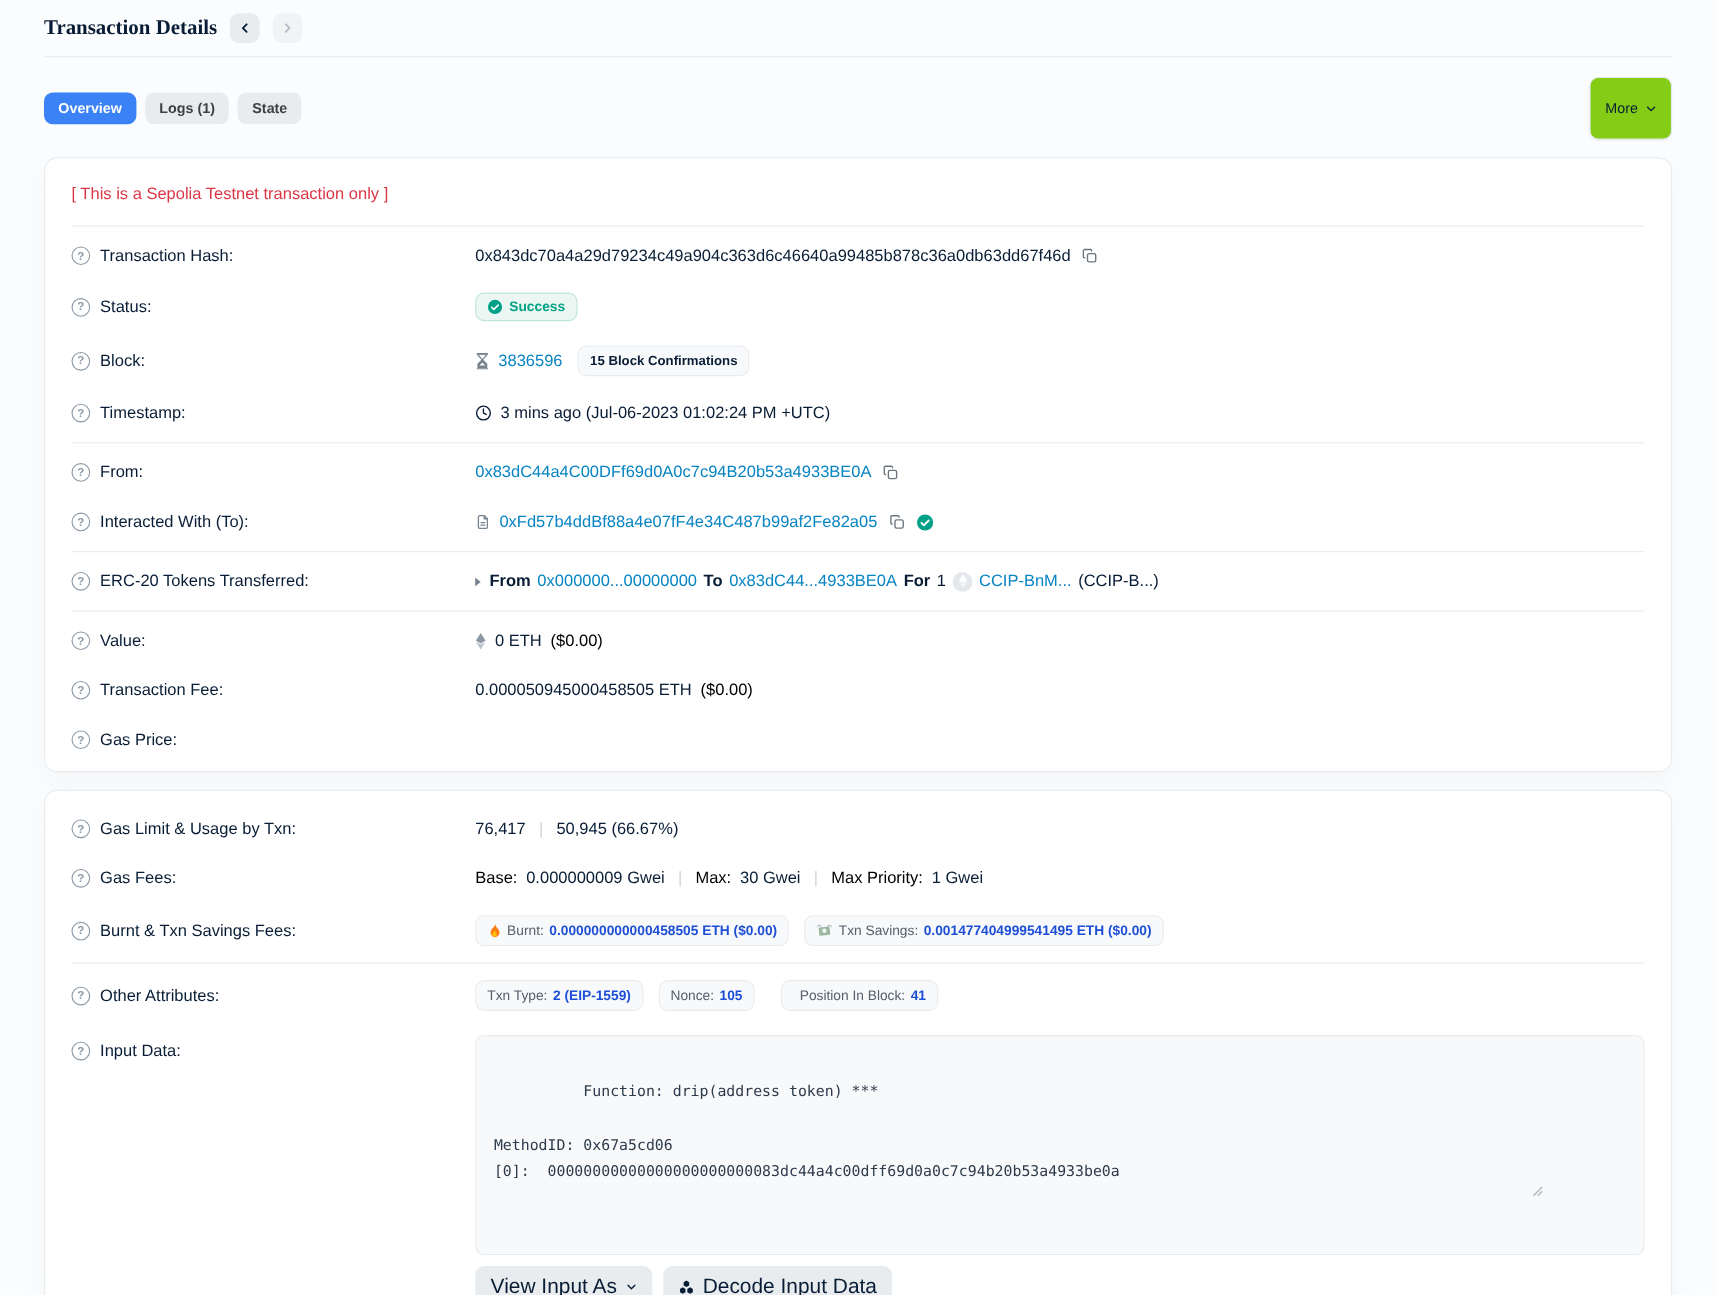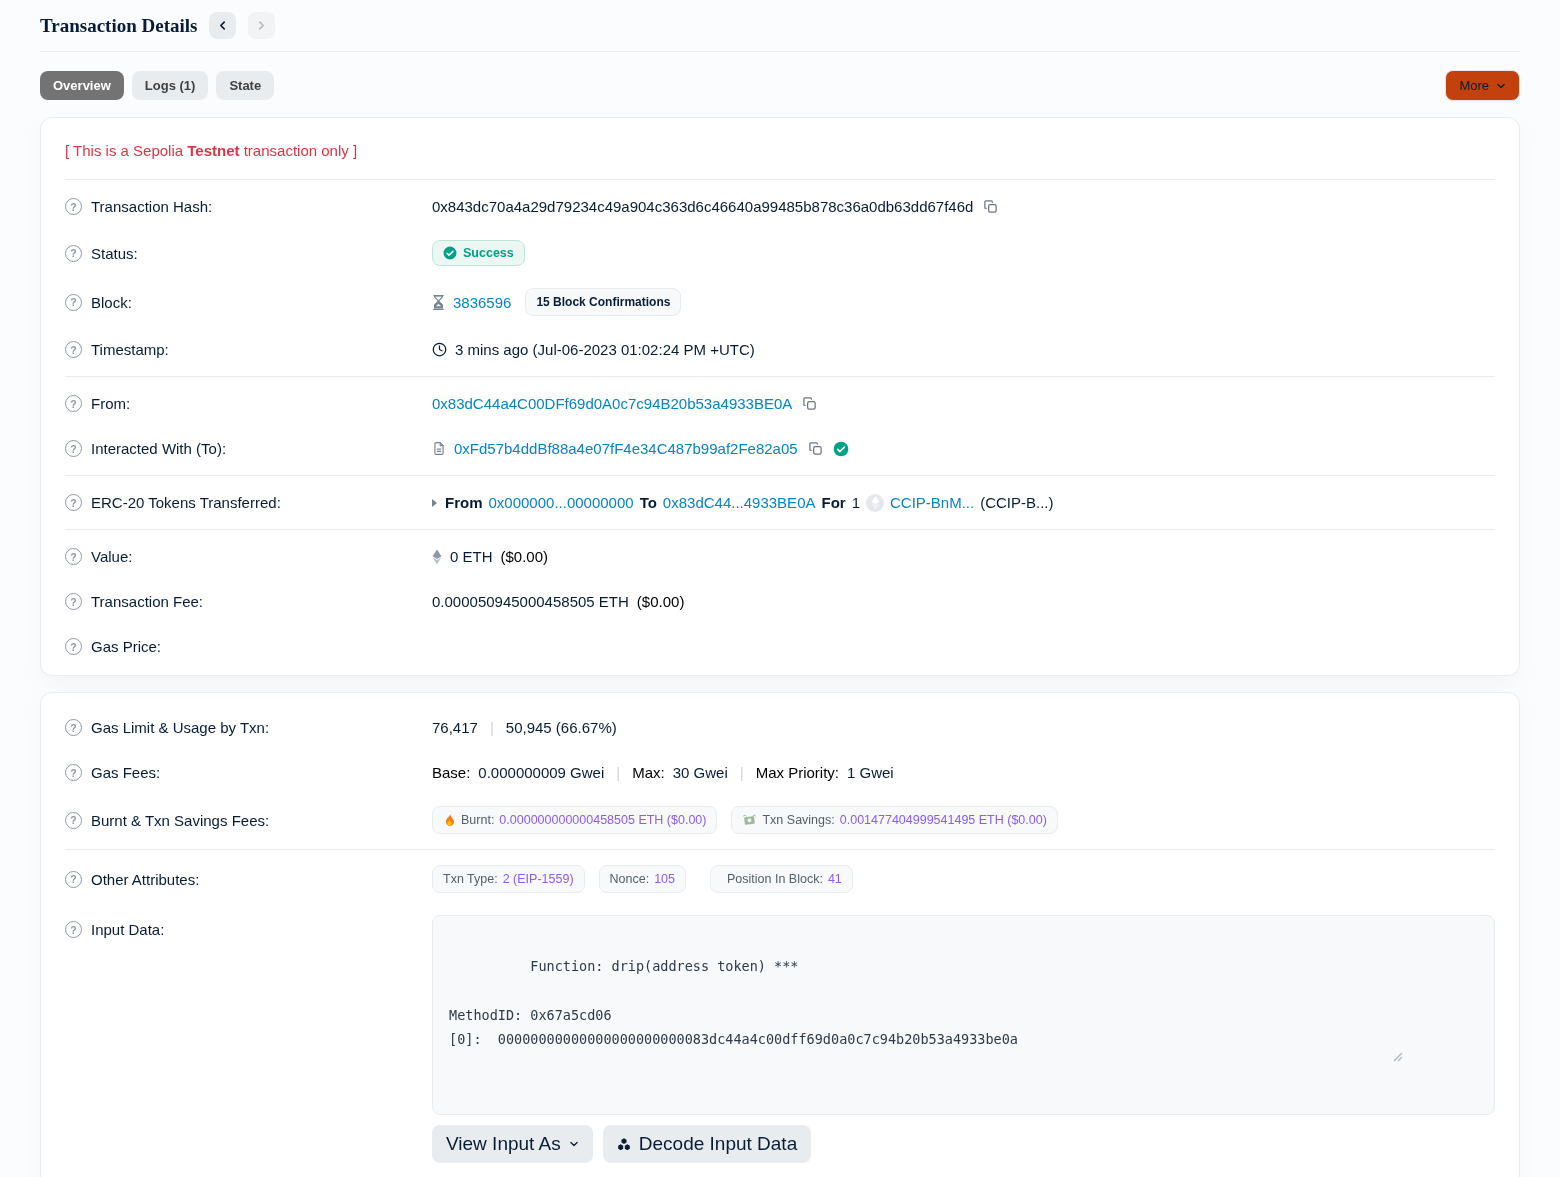--- a/index.html
+++ b/index.html
@@ -26,38 +26,38 @@
   .header-divider { border:none; border-top:1px solid #e9ecef; margin:0 0 18px; }
 
   
   .tabs-row { display:flex; align-items:center; justify-content:space-between; margin:0 0 16px; }
   .tabs { display:flex; gap:8px; }
   .tab {
     border:none; cursor:pointer; border-radius:8px; padding:7px 13px;
     font-family:inherit; font-size:13px; font-weight:600; color:#404040;
     background:#e9ecef; line-height:1.2;
   }
-  .tab.active { background:#737373; color:#ffffff; }
+  .tab.active { background:#3b82f6; color:#ffffff; }
   .more-btn {
     display:inline-flex; align-items:center; gap:7px; cursor:pointer;
-    background:#c2410c; border:1px solid #e3e7ed; border-radius:8px;
-    padding:7px 13px; font-family:inherit; font-size:13px; font-weight:500; color:#081d35;
+    background:#84cc16; border:1px solid #e3e7ed; border-radius:8px;
+    padding:20px 13px; font-family:inherit; font-size:13px; font-weight:500; color:#081d35;
     box-shadow:0 1px 2px rgba(189,197,209,.18);
   }
 
   
   .card {
     background:#ffffff; border:1px solid #e9ecef; border-radius:12px;
     box-shadow:0 8px 20px rgba(189,197,209,.12);
     padding:6px 24px; margin-bottom:16px;
   }
   .divider { border:none; border-top:1px solid #e9ecef; margin:4px 0; }
 
   .warning { padding:18px 0 16px; color:#dc3545; font-size:15px; }
-  .warning b { font-weight:700; }
+  .warning b { font-weight:400; }
 
   .row { display:flex; align-items:center; padding:11px 0; min-height:45px; }
   .row.top { align-items:flex-start; }
   .row-label {
     flex:0 0 367px; display:flex; align-items:center; gap:9px; color:#081d35;
   }
   .row.top .row-label { padding-top:6px; }
   .row-value { flex:1; display:flex; align-items:center; gap:8px; flex-wrap:wrap; }
   .row.top .row-value { display:block; }
 
@@ -82,21 +82,21 @@
     padding:5px 10px; color:#00a186; font-size:12.5px; font-weight:600;
   }
 
   
   .pill {
     display:inline-flex; align-items:center; gap:5px;
     background:#f8f9fa; border:1px solid #e9ecef; border-radius:8px;
     padding:6px 10px; font-size:12.5px; color:#081d35;
   }
   .pill .pill-label { color:#55606b; }
-  .pill .pill-value { font-weight:400; color:#8b5cf6; }
+  .pill .pill-value { font-weight:700; color:#1d4ed8; }
   .confirm-badge {
     display:inline-flex; align-items:center;
     background:#f8f9fa; border:1px solid #e9ecef; border-radius:8px;
     padding:6px 10px; font-size:12px; font-weight:700; color:#081d35; margin-left:6px;
   }
 
   
   .transfer-line { display:flex; align-items:center; gap:6px; flex-wrap:wrap; }
   .tri-right { width:0; height:0; border-left:5px solid #77838f; border-top:4px solid transparent; border-bottom:4px solid transparent; margin-right:2px; }
   .token-circle {

